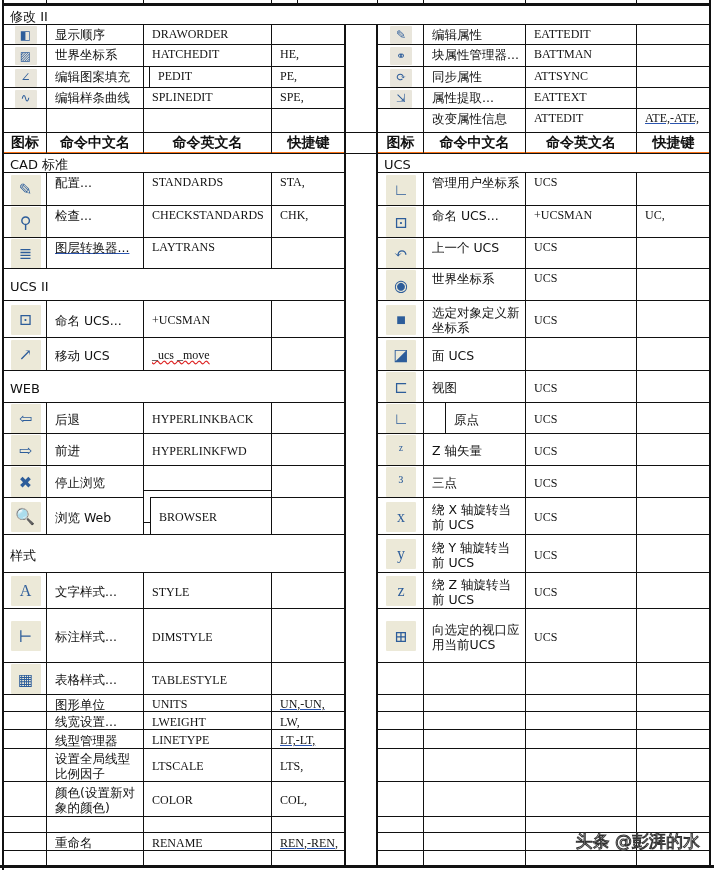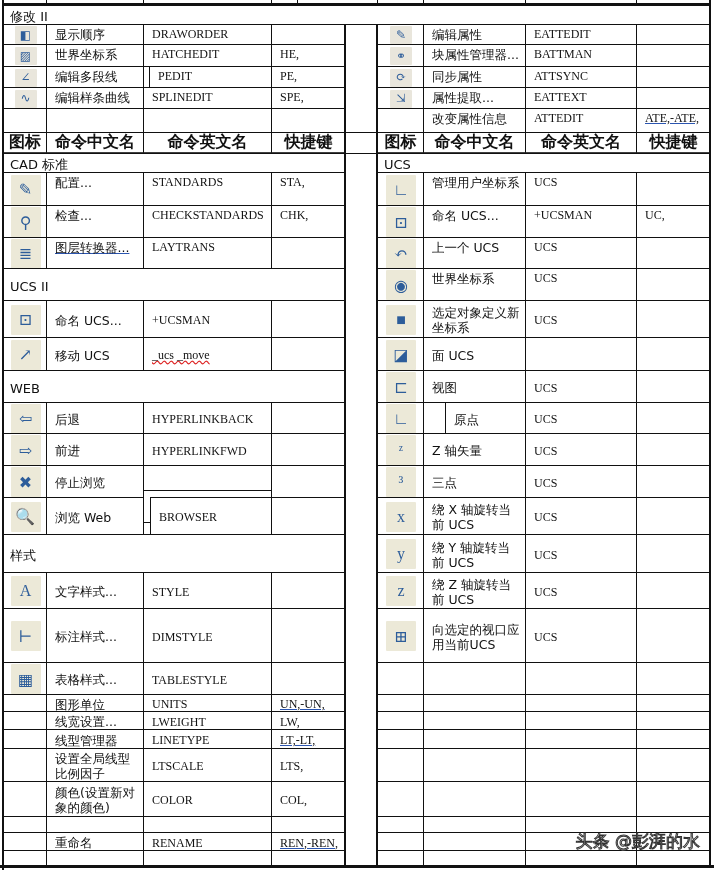--- a/index.html
+++ b/index.html
@@ -1,22 +1,22 @@
 <!DOCTYPE html>
 <html><head>
 <meta charset="utf-8">
 <style>
   html,body{margin:0;padding:0;background:#fff;}
   body{width:714px;height:870px;position:relative;overflow:hidden;
        font-family:"Liberation Serif","DejaVu Serif",serif;color:#111;}
   .cell{position:absolute;box-sizing:border-box;border:1px solid #111;
         font-size:12px;line-height:14px;padding:2px 4px 0 8px;overflow:hidden;background:#fff;}
   .cn{font-family:"DejaVu Sans","Liberation Sans",sans-serif;font-size:12.5px;line-height:15px;}
-  .hdr{font-family:"DejaVu Sans","Liberation Sans",sans-serif;font-weight:bold;font-size:16px;
-       text-align:center;padding:2px 0 0 0;border-bottom:2px solid #404040;}
+  .hdr{font-family:"DejaVu Sans","Liberation Sans",sans-serif;font-weight:bold;font-size:14px;
+       text-align:center;padding:2px 0 0 0;border-bottom:2px solid #f97316;}
   .sec{font-size:13px;padding:3px 0 0 6px;}
   .mid{display:flex;align-items:center;}
   .icon{position:absolute;box-sizing:border-box;width:30px;height:30px;background:#ece9d8;
         border-radius:1px;display:flex;align-items:center;justify-content:center;font-size:16px;}
   .icon.sm{width:22px;height:18px;font-size:12px;background:#e9e6dc;}
   .ul{text-decoration:underline;text-decoration-color:#2b55b0;}
   .wavy{text-decoration:underline wavy #d22;}
   .watermark{position:absolute;right:14px;top:830px;font-family:"DejaVu Sans",sans-serif;
        font-size:17px;color:#fff;-webkit-text-stroke:1px #333;letter-spacing:0px;}
   .vline{position:absolute;background:#111;}
@@ -41,21 +41,21 @@
 <div class="cell cn" style="left: 46px; top: 24px; width: 98px; height: 21px;">显示顺序</div>
 <div class="cell " style="left: 143px; top: 24px; width: 129px; height: 21px;">DRAWORDER</div>
 <div class="cell " style="left: 271px; top: 24px; width: 75px; height: 21px;"></div>
 <div class="cell " style="left: 3px; top: 44px; width: 44px; height: 23px; padding: 0px; background: rgb(255, 255, 255);"></div>
 <div class="icon sm" style="left: 14.5px; top: 47px; color: rgb(45, 93, 154);">▨</div>
 <div class="cell cn" style="left: 46px; top: 44px; width: 98px; height: 23px;">世界坐标系</div>
 <div class="cell " style="left: 143px; top: 44px; width: 129px; height: 23px;">HATCHEDIT</div>
 <div class="cell " style="left: 271px; top: 44px; width: 75px; height: 23px;">HE,</div>
 <div class="cell " style="left: 3px; top: 66px; width: 44px; height: 22px; padding: 0px; background: rgb(255, 255, 255);"></div>
 <div class="icon sm" style="left: 14.5px; top: 68.5px; color: rgb(45, 93, 154);">∠</div>
-<div class="cell cn" style="left: 46px; top: 66px; width: 98px; height: 22px;">编辑多段线</div>
+<div class="cell cn" style="left: 46px; top: 66px; width: 98px; height: 22px;">编辑图案填充</div>
 <div class="cell " style="left: 132px; top: 66px; width: 129px; height: 22px; margin-left: 17px;">PEDIT</div>
 <div class="cell " style="left: 271px; top: 66px; width: 75px; height: 22px;">PE,</div>
 <div class="cell " style="left: 3px; top: 87px; width: 44px; height: 22px; padding: 0px; background: rgb(255, 255, 255);"></div>
 <div class="icon sm" style="left: 14.5px; top: 89.5px; color: rgb(45, 93, 154);">∿</div>
 <div class="cell cn" style="left: 46px; top: 87px; width: 98px; height: 22px;">编辑样条曲线</div>
 <div class="cell " style="left: 143px; top: 87px; width: 129px; height: 22px;">SPLINEDIT</div>
 <div class="cell " style="left: 271px; top: 87px; width: 75px; height: 22px;">SPE,</div>
 <div class="cell " style="left: 3px; top: 108px; width: 44px; height: 25px;"></div>
 <div class="cell " style="left: 46px; top: 108px; width: 98px; height: 25px;"></div>
 <div class="cell " style="left: 143px; top: 108px; width: 129px; height: 25px;"></div>

